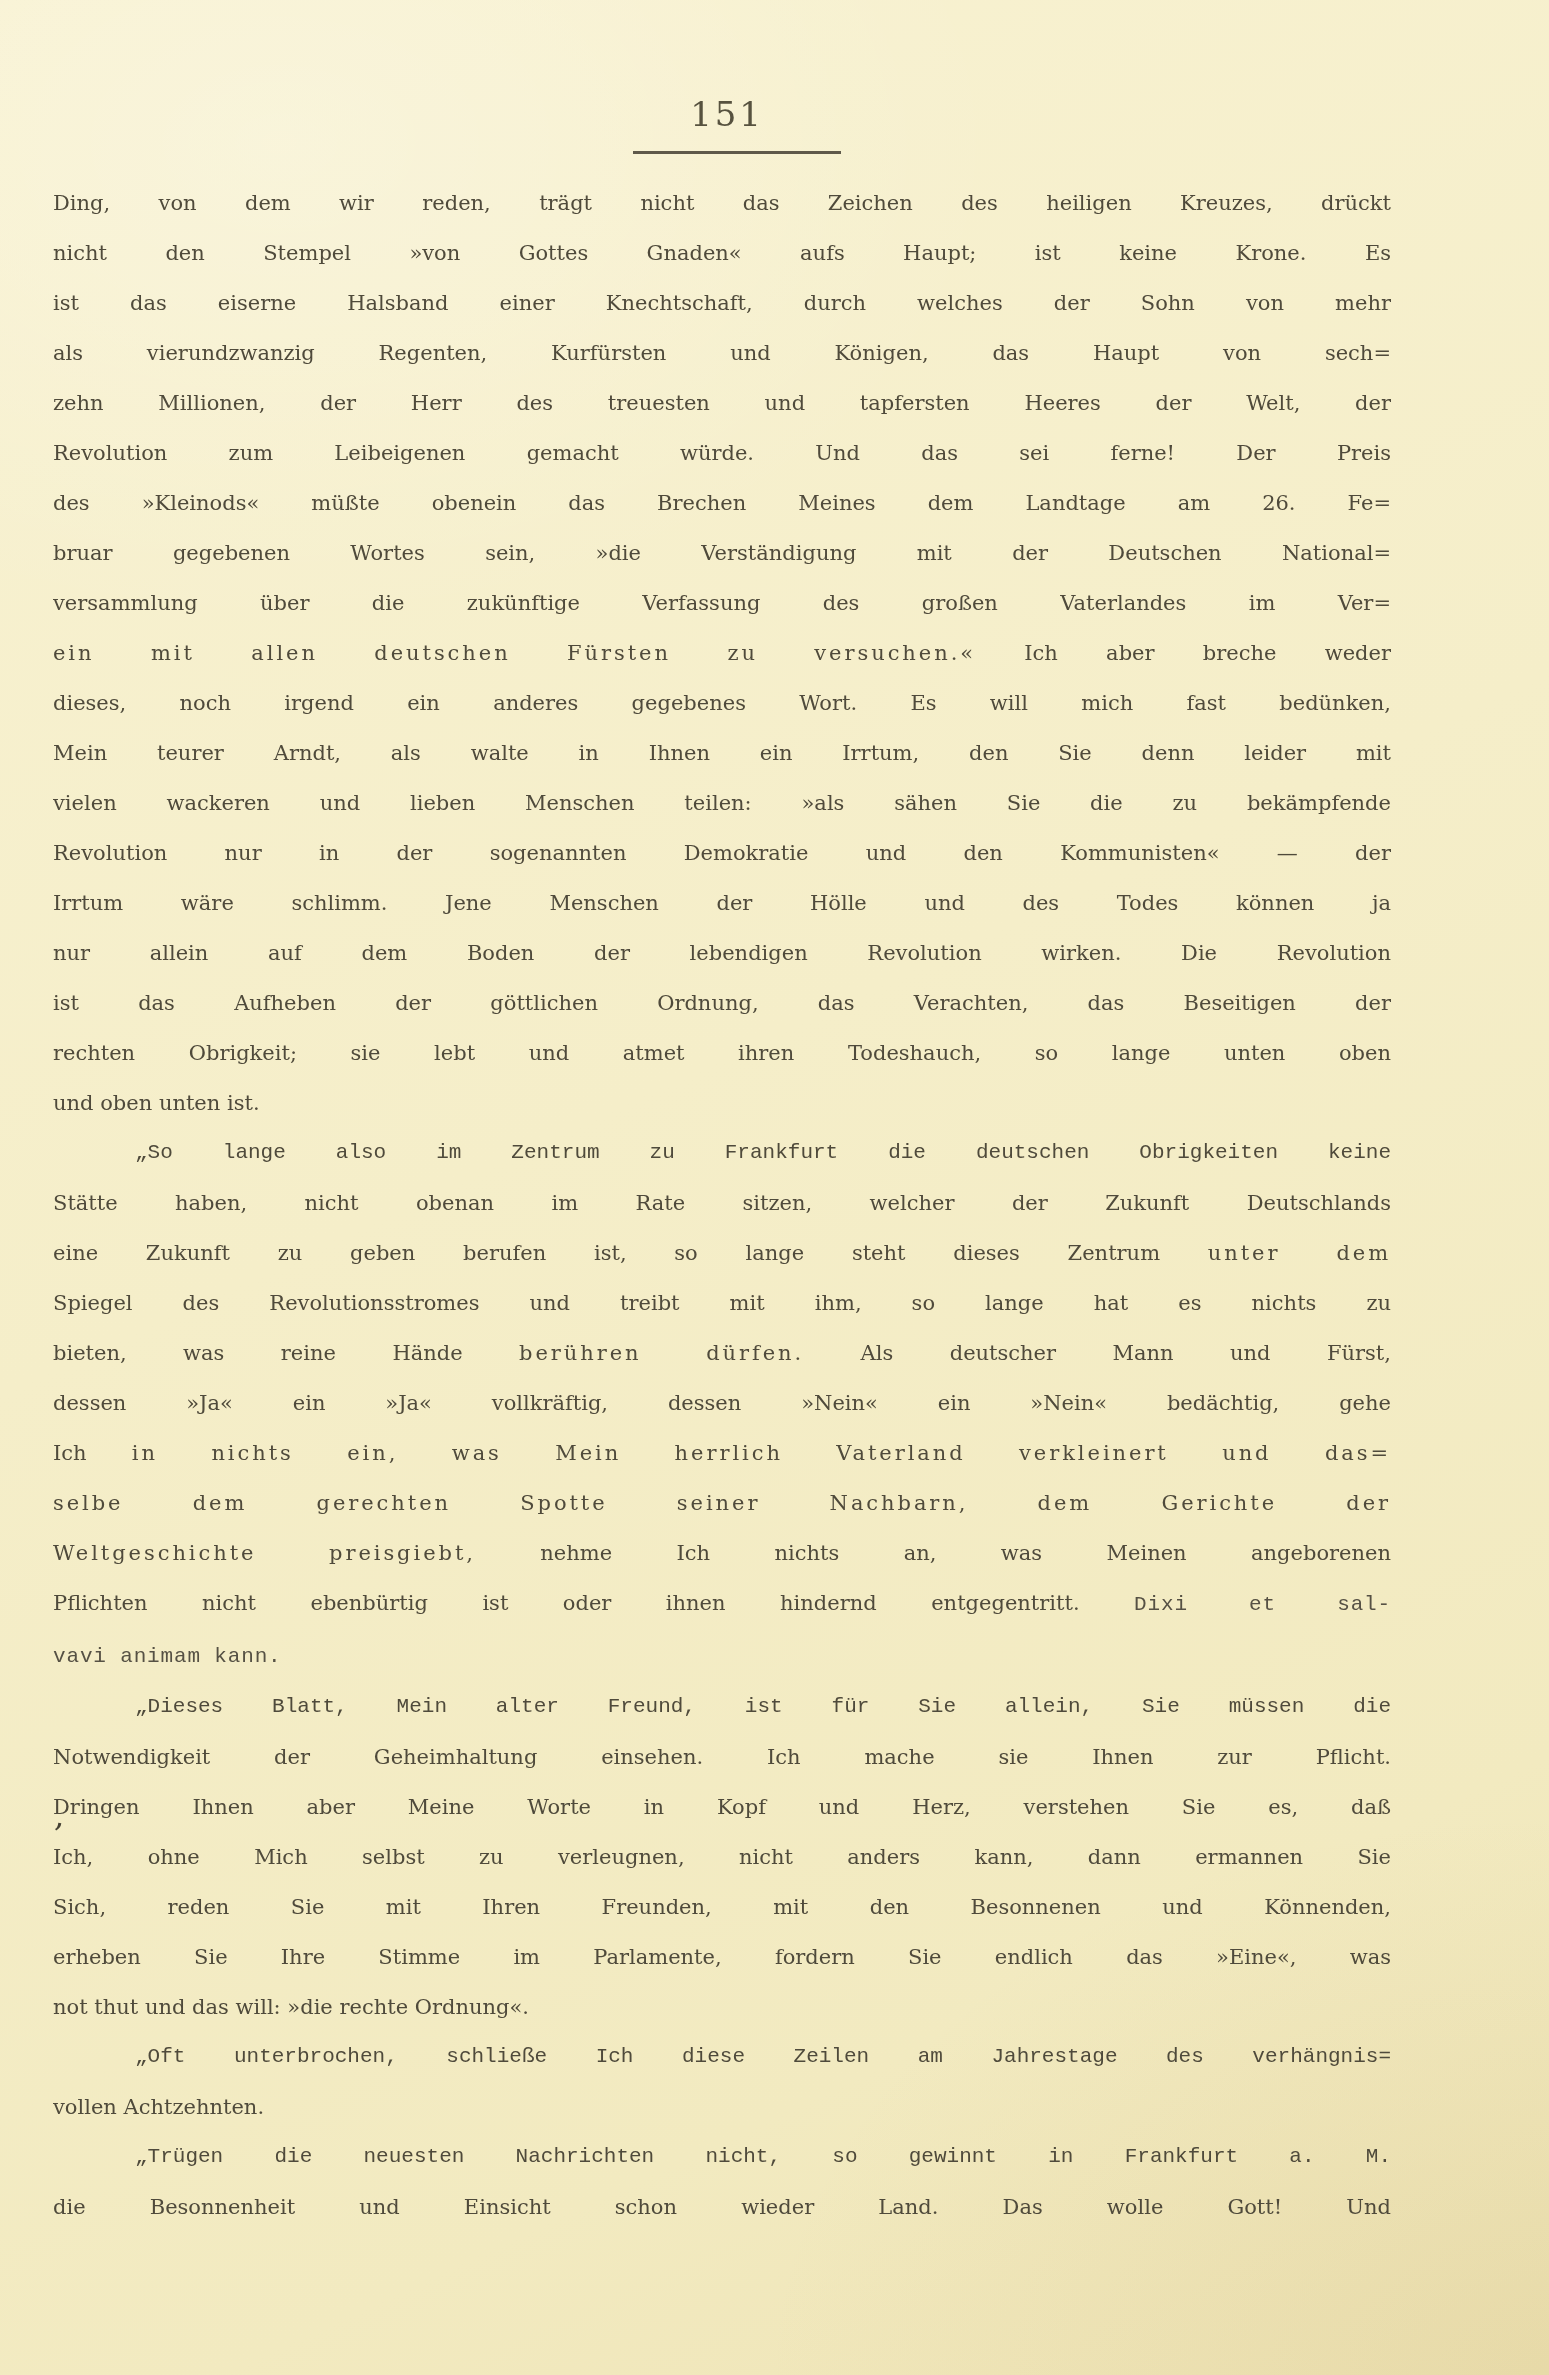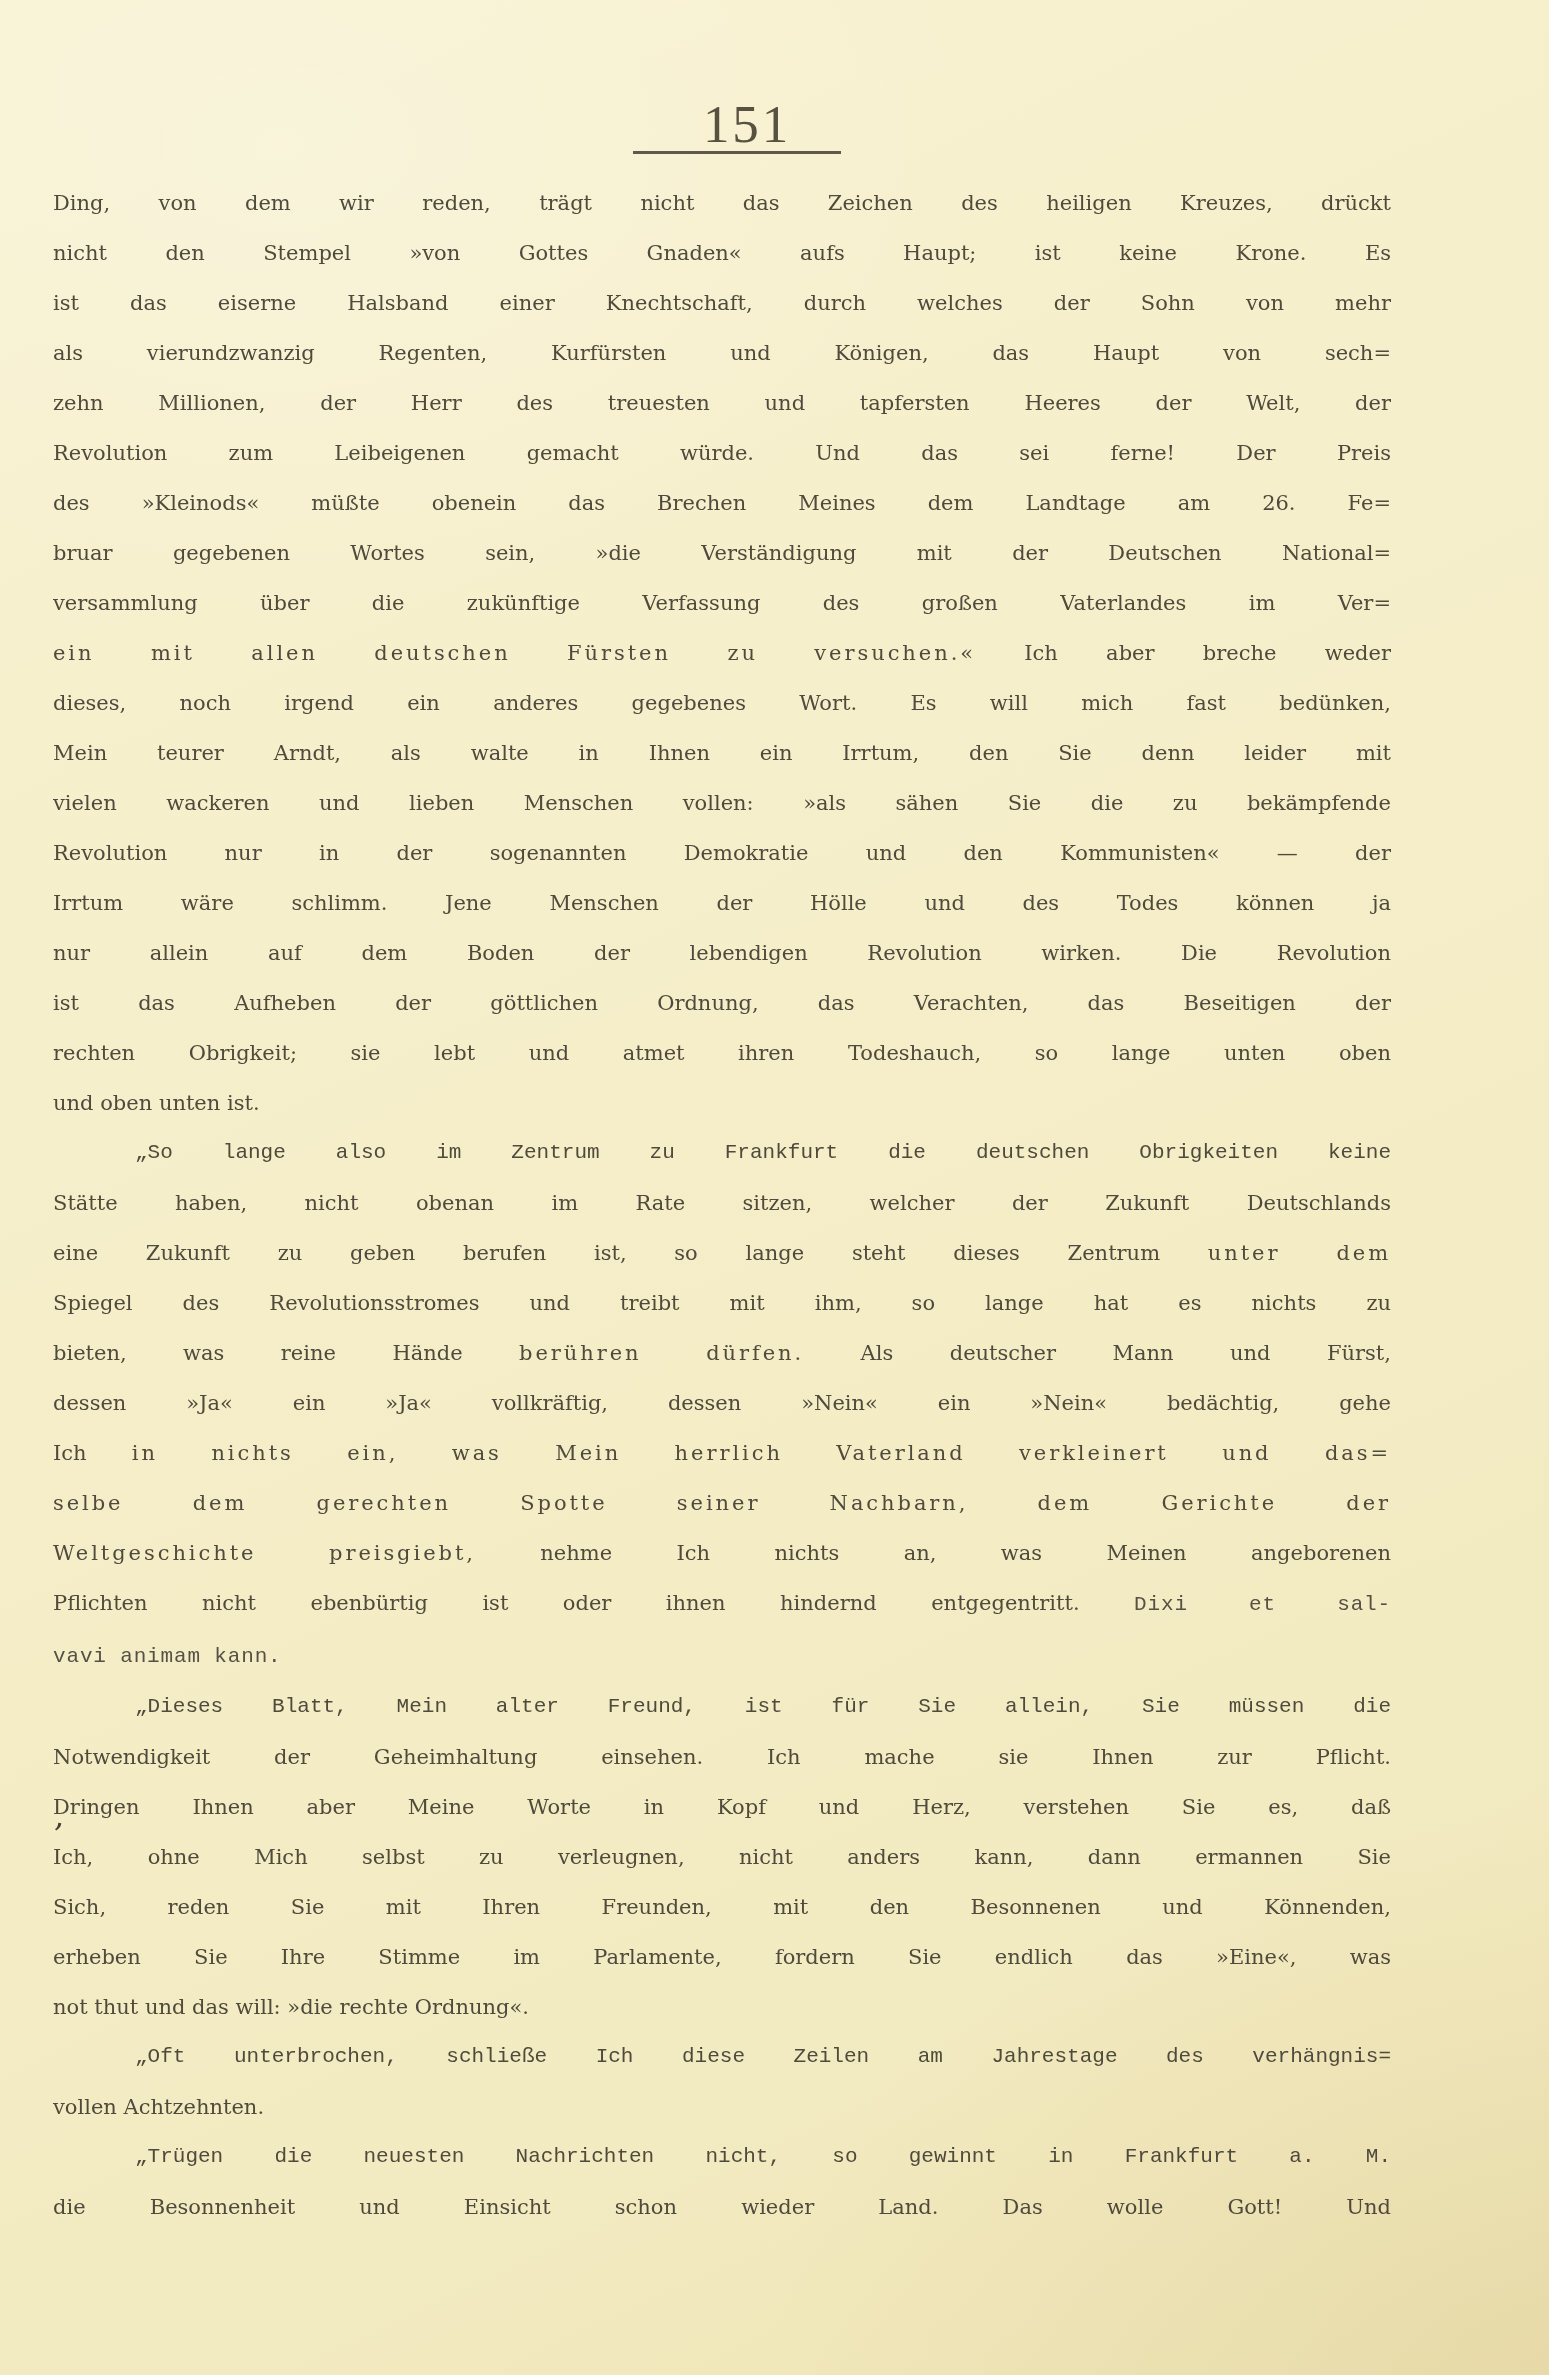--- a/index.html
+++ b/index.html
@@ -14,28 +14,27 @@
     overflow: hidden;
     background:
       radial-gradient(ellipse 1124px 750px at 18% 6%, rgba(255,255,255,0.22), rgba(255,255,255,0) 65%),
       radial-gradient(ellipse 1312px 937px at 100% 100%, rgba(180,150,80,0.12), rgba(180,150,80,0) 60%),
       linear-gradient(155deg, #f8f2d2 0%, #f5eec9 45%, #f2eac0 80%, #eee3b4 100%);
     font-family: "DejaVu Serif", "Liberation Serif", serif;
     color: #4f4a3b;
   }
   .pagenum {
     position: absolute;
-    left: 78px;
+    left: 58px;
     top: 94px;
     width: 1338px;
     text-align: center;
-    font-size: 53px;
+    font-size: 34px;
     letter-spacing: 2.8px;
     color: #57523f;
-    font-family: Liberation Serif, serif;
   }
   .pagenum-rule {
     position: absolute;
     left: 633px;
     top: 151px;
     width: 208px;
     height: 2.8px;
     background: #5f594a;
   }
   .text-block {
@@ -91,21 +90,21 @@
       <div class="line"><span>ist das eiserne Halsband einer Knechtschaft, durch welches der Sohn von mehr</span></div>
       <div class="line"><span>als vierundzwanzig Regenten, Kurfürsten und Königen, das Haupt von sech=</span></div>
       <div class="line"><span>zehn Millionen, der Herr des treuesten und tapfersten Heeres der Welt, der</span></div>
       <div class="line"><span>Revolution zum Leibeigenen gemacht würde. Und das sei ferne! Der Preis</span></div>
       <div class="line"><span>des »Kleinods« müßte obenein das Brechen Meines dem Landtage am 26. Fe=</span></div>
       <div class="line"><span>bruar gegebenen Wortes sein, »die Verständigung mit der Deutschen National=</span></div>
       <div class="line"><span>versammlung über die zukünftige Verfassung des großen Vaterlandes im Ver=</span></div>
       <div class="line"><span class="sp">ein mit allen deutschen Fürsten zu versuchen.«</span><span> Ich aber breche weder</span></div>
       <div class="line"><span>dieses, noch irgend ein anderes gegebenes Wort. Es will mich fast bedünken,</span></div>
       <div class="line"><span>Mein teurer Arndt, als walte in Ihnen ein Irrtum, den Sie denn leider mit</span></div>
-      <div class="line"><span>vielen wackeren und lieben Menschen vollen: »als sähen Sie die zu bekämpfende</span></div>
+      <div class="line"><span>vielen wackeren und lieben Menschen teilen: »als sähen Sie die zu bekämpfende</span></div>
       <div class="line"><span>Revolution nur in der sogenannten Demokratie und den Kommunisten« — der</span></div>
       <div class="line"><span>Irrtum wäre schlimm. Jene Menschen der Hölle und des Todes können ja</span></div>
       <div class="line"><span>nur allein auf dem Boden der lebendigen Revolution wirken. Die Revolution</span></div>
       <div class="line"><span>ist das Aufheben der göttlichen Ordnung, das Verachten, das Beseitigen der</span></div>
       <div class="line"><span>rechten Obrigkeit; sie lebt und atmet ihren Todeshauch, so lange unten oben</span></div>
       <div class="line end"><span>und oben unten ist.</span></div>
       <div class="line indent"><span>„So lange also im Zentrum zu Frankfurt die deutschen Obrigkeiten keine</span></div>
       <div class="line"><span>Stätte haben, nicht obenan im Rate sitzen, welcher der Zukunft Deutschlands</span></div>
       <div class="line"><span>eine Zukunft zu geben berufen ist, so lange steht dieses Zentrum </span><span class="sp">unter dem</span></div>
       <div class="line"><span>Spiegel des Revolutionsstromes und treibt mit ihm, so lange hat es nichts zu</span></div>

